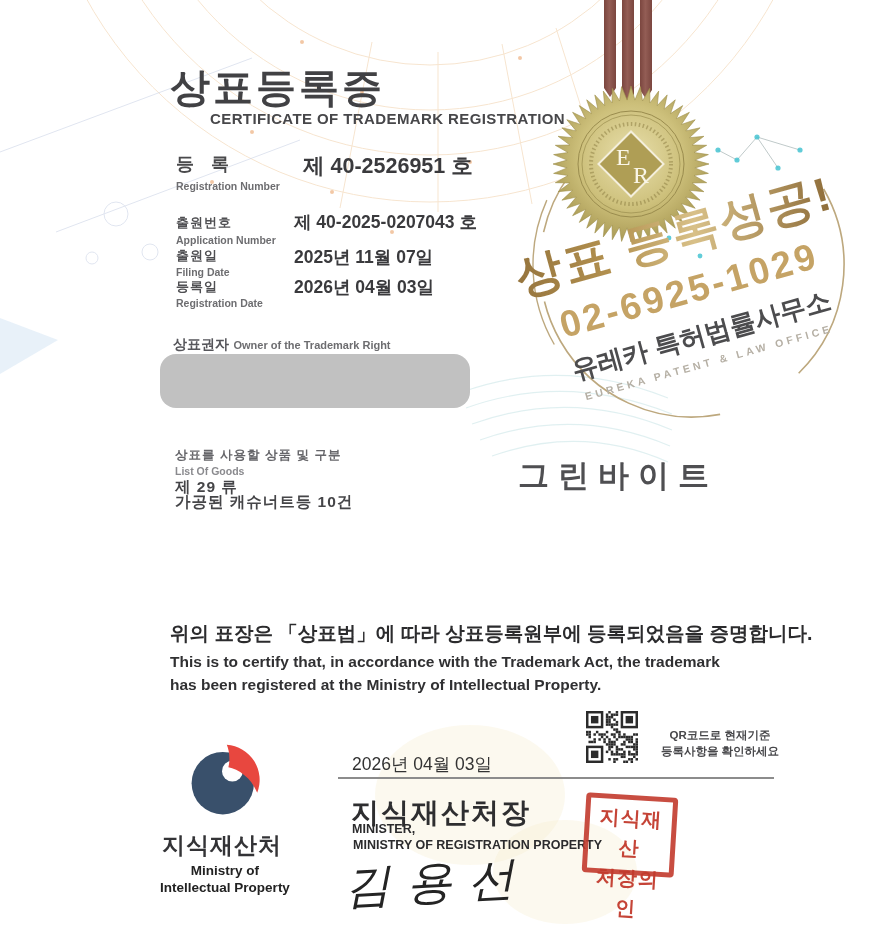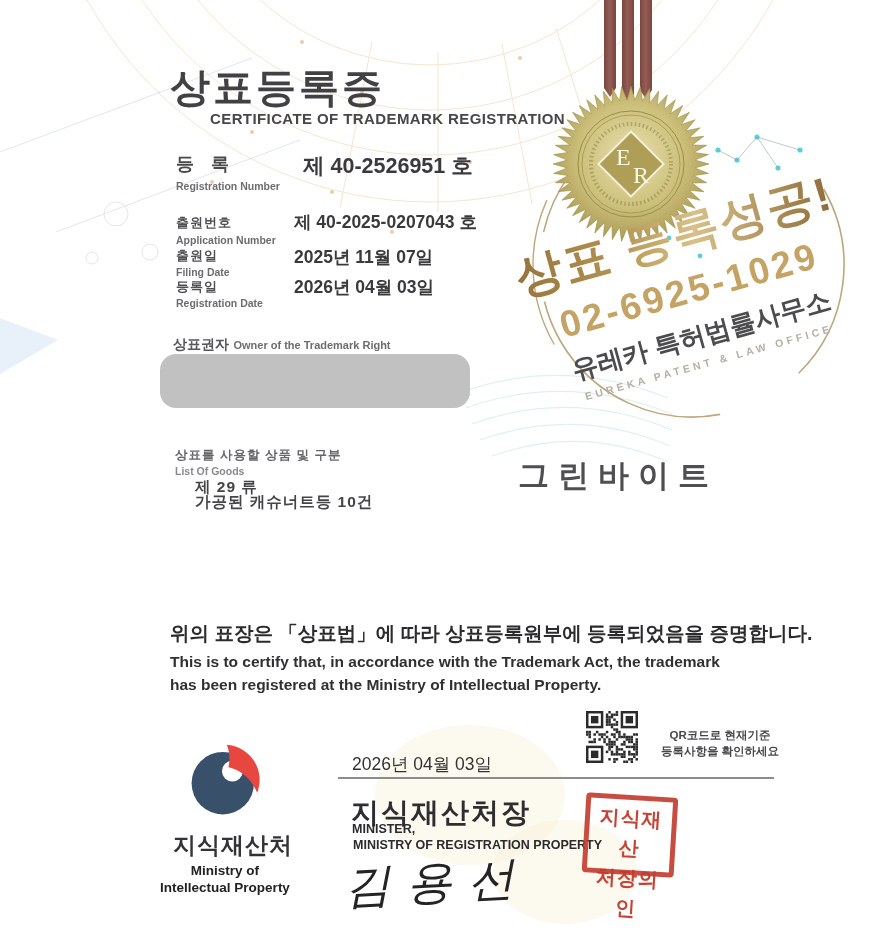--- a/index.html
+++ b/index.html
@@ -13,21 +13,21 @@
   .lbl-big{font-size:18px;font-weight:700;color:#4a4a4c;letter-spacing:6px;}
   .lbl-kr{font-size:13px;font-weight:700;color:#4f4f52;letter-spacing:1px;}
   .lbl-en{font-size:10.5px;font-weight:700;color:#6d6d70;}
   .val-big{font-size:21.5px;font-weight:700;color:#3a3a3d;}
   .val{font-size:17.5px;font-weight:700;color:#3a3a3d;}
   .owner-kr{font-size:14px;font-weight:700;color:#55555a;margin-top:48px;}
   .owner-en{font-size:11px;font-weight:700;color:#6d6d70;}
   .redact{background:#c1c1c1;border-radius:16px;}
   .goods-kr{font-size:12.5px;font-weight:700;color:#66666a;letter-spacing:1px;}
   .goods-en{font-size:10.5px;font-weight:700;color:#8a8a8e;}
-  .goods-v{font-size:15.5px;font-weight:700;color:#454548;letter-spacing:1px;margin-left:20px;}
+  .goods-v{font-size:15.5px;font-weight:700;color:#454548;letter-spacing:1px;}
   .tm-name{font-size:31px;font-weight:700;color:#4f4f52;letter-spacing:9px;}
   .stmt-kr{font-size:19.5px;font-weight:700;color:#2b2b2d;}
   .stmt-en{font-size:15.5px;font-weight:700;color:#303032;line-height:23px;}
   
   .agency-kr{font-size:23px;font-weight:700;color:#333336;text-align:center;letter-spacing:1px;}
   .agency-en{font-size:13.5px;font-weight:700;color:#222;text-align:center;line-height:17px;}
   .issue-date{font-size:17.5px;font-weight:500;color:#333;}
   .rule{background:#8c8c8c;height:1.5px;}
   .minister-kr{font-size:28px;font-weight:700;color:#2e2e30;letter-spacing:2px;margin-top:8px;}
   .minister-en{font-size:12.5px;font-weight:700;color:#2b2b2d;}
@@ -150,21 +150,21 @@
   <div class="abs stmt-en" style="left:170px;top:650px;">
     <div>This is to certify that, in accordance with the Trademark Act, the trademark</div>
     <div>has been registered at the Ministry of Intellectual Property.</div>
   </div>
 
   <svg class="abs" style="left:186px;top:740px;" width="80" height="80" viewBox="0 0 100 100">
     <circle cx="46" cy="54" r="39" fill="#39506b"></circle>
     <circle cx="58" cy="39" r="13" fill="#ffffff"></circle>
     <path fill="#e8473f" d="M51,6 A44,44 0 0 1 89,66 C 86,59 81,50 73,44 C 66,38 59,35 53,34 C 55.5,24 54,13 51,6 Z"></path>
   </svg>
-  <div class="abs agency-kr" style="left:148px;top:830px;width:170px;text-align:center;">지식재산처</div>
+  <div class="abs agency-kr" style="left:137px;top:830px;width:170px;text-align:center;">지식재산처</div>
   <div class="abs agency-en" style="left:140px;top:862px;width:170px;">
     <div>Ministry of</div>
     <div>Intellectual Property</div>
   </div>
 
   <div class="abs issue-date" style="left:352px;top:752px;">2026년 04월 03일</div>
   <div class="abs rule" style="left:338px;top:777px;width:436px;"></div>
   <div class="abs minister-kr" style="left:351px;top:786px;">지식재산처장</div>
   <div class="abs minister-en" style="left:352px;top:822px;">MINISTER,</div>
   <div class="abs minister-en" style="left:353px;top:838px;">MINISTRY OF REGISTRATION PROPERTY</div>

